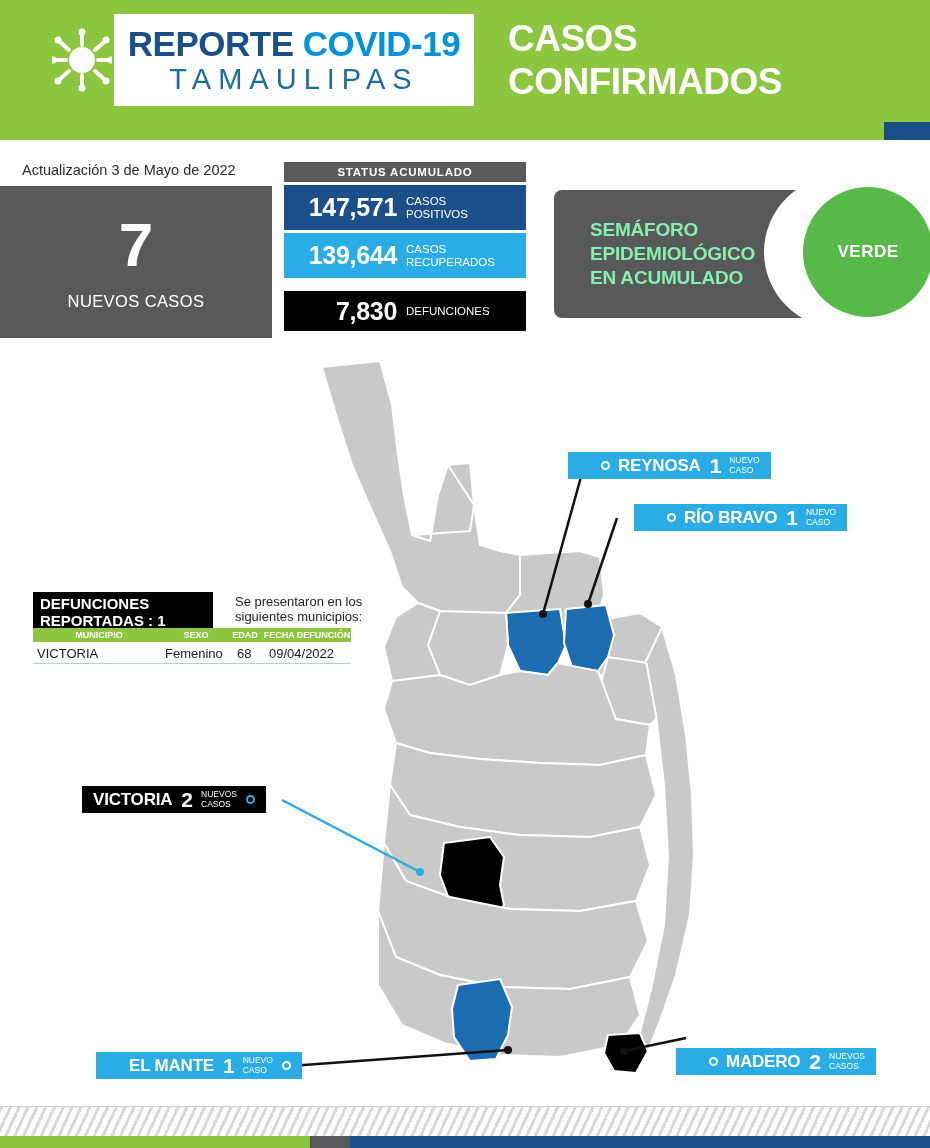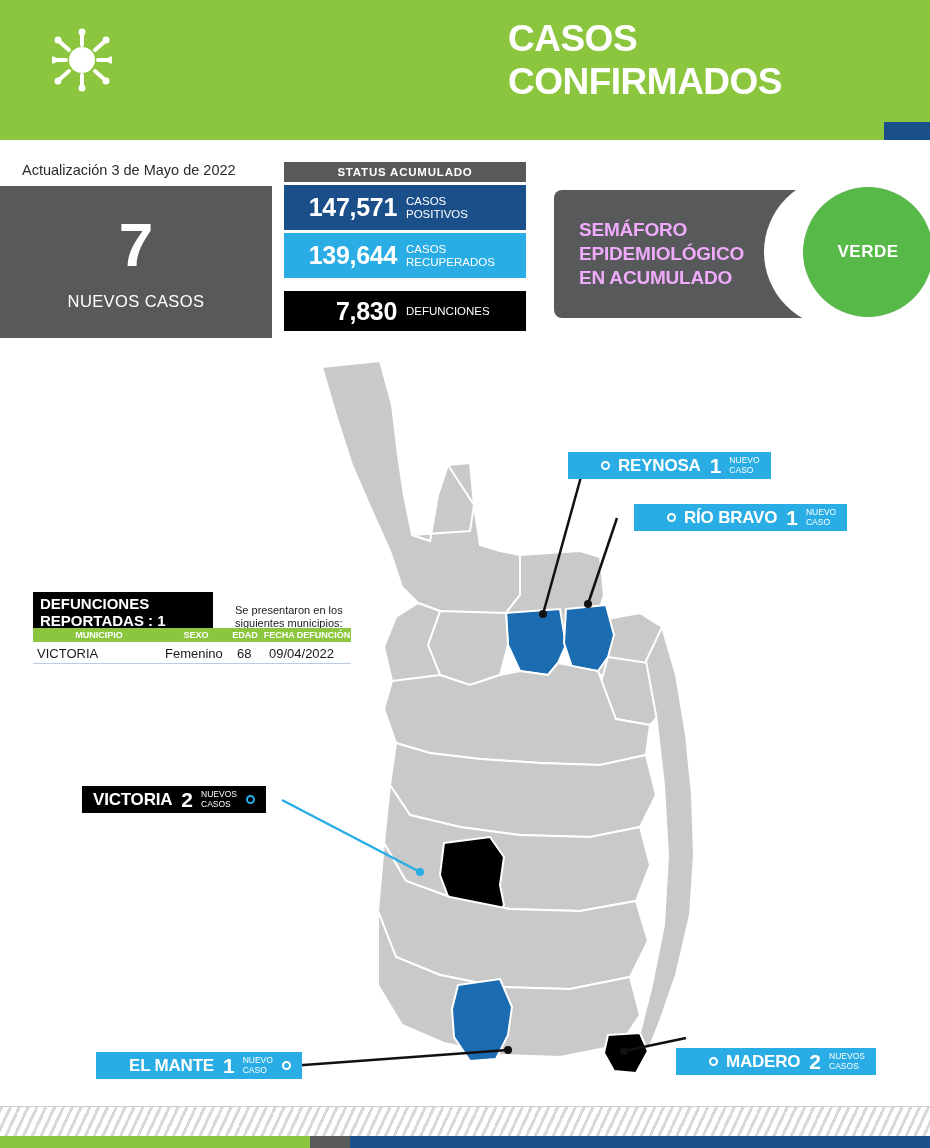--- a/index.html
+++ b/index.html
@@ -73,22 +73,22 @@
     font-size: 25px; font-weight: bold; width: 122px; text-align: right;
     padding-right: 9px; letter-spacing: -0.3px;
   }
   .stat-row .lbl { font-size: 11.5px; line-height: 1.12; }
   .stat-positivos { top: 185px; background: #1b4f8a; }
   .stat-recuperados { top: 233px; background: #29ade4; }
   .stat-defunciones { top: 291px; background: #000000; height: 40px; }
 
   .semaforo-box {
     position: absolute; left: 554px; top: 190px; width: 288px; height: 128px;
-    background: #58595b; border-radius: 8px; color: #f0abfc;
-    display:flex; align-items:center; padding-left: 25px;
+    background: #58595b; border-radius: 8px; color: #86efac;
+    display:flex; align-items:center; padding-left: 36px;
   }
   .semaforo-text {
     font-size: 19px; font-weight: bold; line-height: 1.25; letter-spacing: -0.2px;
   }
   .semaforo-circle-outer {
     position: absolute; left: 764px; top: 176px; width: 152px; height: 152px;
     border-radius: 50%; background: #ffffff;
   }
   .semaforo-circle {
     position: absolute; left: 803px; top: 187px; width: 130px; height: 130px;
@@ -101,22 +101,22 @@
   .map-wrap { position: absolute; left: 0; top: 345px; width: 930px; height: 760px; }
 
   
   .def-box { position: absolute; left: 33px; top: 592px; width: 353px; }
   .def-title {
     position: absolute; left: 0; top: 0; width: 180px; height: 36px;
     background: #000; color: #fff; font-size: 15px; font-weight: bold;
     line-height: 1.15; padding: 3px 0 0 7px;
   }
   .def-note {
-    position: absolute; left: 202px; top: 12px; width: 130px;
-    font-size: 11px; color: #222; line-height: 1.18;
+    position: absolute; left: 202px; top: 2px; width: 130px;
+    font-size: 13px; color: #222; line-height: 1.18;
   }
   .def-headers {
     position: absolute; left: 0; top: 36px; width: 318px; height: 14px;
     background: #8cc63f; display:flex; align-items:center;
     color: #fff; font-size: 9px; font-weight: bold;
   }
   .def-headers span { display:block; }
   .dh-mun { width: 132px; text-align: center; }
   .dh-sex { width: 62px; text-align: center; }
   .dh-edad { width: 36px; text-align: center; }
@@ -191,20 +191,24 @@
     <circle cx="30" cy="4" r="3.5" fill="#ffffff"></circle>
     <circle cx="54" cy="12" r="3.5" fill="#ffffff"></circle>
     <circle cx="59" cy="32" r="3.5" fill="#ffffff"></circle>
     <circle cx="54" cy="53" r="3.5" fill="#ffffff"></circle>
     <circle cx="30" cy="60" r="3.5" fill="#ffffff"></circle>
     <circle cx="6" cy="53" r="3.5" fill="#ffffff"></circle>
     <circle cx="1" cy="32" r="3.5" fill="#ffffff"></circle>
     <circle cx="6" cy="12" r="3.5" fill="#ffffff"></circle>
   </svg>
 
+  <div class="logo-box">
+    <div class="logo-line1"><span>REPORTE </span><span class="c">COVID-19</span></div>
+    <div class="logo-line2">TAMAULIPAS</div>
+  </div>
 
   <div class="header-title">
     <div>CASOS</div>
     <div>CONFIRMADOS</div>
   </div>
 
   <div class="update-text">Actualización  3  de Mayo de 2022</div>
 
   <div class="newcases-box">
     <div class="newcases-num">7</div>

